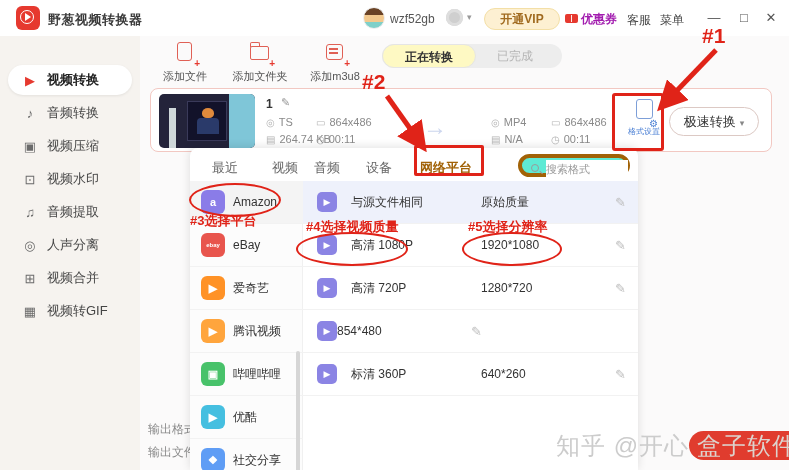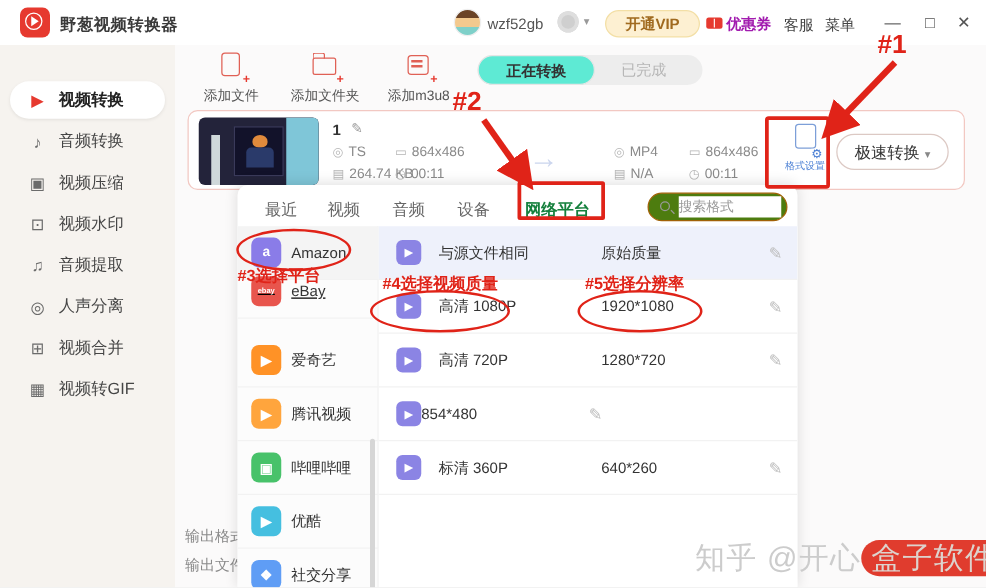--- a/index.html
+++ b/index.html
@@ -42,21 +42,21 @@
   .add-ic-wrap { position:relative; height:26px; }
   .doc-ic { position:absolute; left:27px; top:2px; width:15px; height:19px; border:1.6px solid #e06055; border-radius:3px; }
   .folder-ic { position:absolute; left:25px; top:6px; width:19px; height:14px; border:1.6px solid #e06055; border-radius:2px; }
   .folder-ic::before { content:""; position:absolute; left:-1px; top:-5px; width:8px; height:4px; border:1.6px solid #e06055; border-bottom:none; border-radius:2px 2px 0 0; }
   .m3u8-ic { position:absolute; left:26px; top:4px; width:17px; height:16px; border:1.6px solid #e06055; border-radius:3px; }
   .m3u8-ic::before { content:""; position:absolute; left:2px; top:3px; width:9px; height:1.5px; background:#e06055; box-shadow:0 4px 0 #e06055; }
   .plus-badge { position:absolute; font-size:10px; font-weight:700; color:#e6392f; right:20px; bottom:-2px; background:#fbfafa; border-radius:50%; line-height:8px; }
   .add-label { font-size:11px; color:#555; margin-top:3px; }
   .tab-group { position:absolute; left:242px; top:8px; width:180px; height:24px; background:#ededed; border-radius:12px; }
   .tab-seg { position:absolute; top:0; width:94px; height:24px; border-radius:12px; font-size:12px; text-align:center; line-height:24px; }
-  .tab-seg.active { left:0; background:#5eead4; border:1px solid #e5e5e5; color:#333; font-weight:700; }
+  .tab-seg.active { left:0; background:#fef9c3; border:1px solid #e5e5e5; color:#333; font-weight:700; }
   .tab-seg.idle { right:0; color:#b5b5b5; }
 
   
   .file-row { position:absolute; left:10px; top:52px; width:622px; height:64px; background:#fff; border:1px solid #f2c8c2; border-radius:8px; }
   .thumb { position:absolute; left:8px; top:5px; width:96px; height:54px; border-radius:5px; background:#23233a; overflow:hidden; }
   .thumb .band { position:absolute; right:0; top:0; width:26px; height:54px; background:#7fc6d8; }
   .thumb .pillar { position:absolute; left:10px; top:14px; width:7px; height:40px; background:#cfd8da; }
   .thumb .screen { position:absolute; left:28px; top:7px; width:40px; height:40px; background:#12122a; border:1px solid #3a3a5a; }
   .thumb .head { position:absolute; left:43px; top:14px; width:12px; height:10px; border-radius:50% 50% 40% 40%; background:#e08a3c; }
   .thumb .body { position:absolute; left:38px; top:24px; width:22px; height:16px; border-radius:4px 4px 0 0; background:#2a3a6a; }
@@ -75,22 +75,22 @@
 
   
   .bg-label { position:absolute; font-size:12px; color:#8a8a8a; z-index:1; }
   .watermark { position:absolute; left:556px; top:430px; z-index:8; font-size:24px; color:#cccccc; letter-spacing:1px; white-space:nowrap; }
   .watermark .hl { background:#e03c2e; color:#ddd3cd; border-radius:16px; padding:1px 8px; }
 
   
   .panel { position:absolute; left:190px; top:148px; width:448px; height:322px; background:#fff; border-radius:8px 8px 0 0;
            box-shadow:0 -1px 10px rgba(0,0,0,.12); z-index:5; overflow:hidden; }
   .panel-tab { position:absolute; top:11px; font-size:13px; color:#666; }
-  .panel-tab.active { color:#15803d; font-weight:700; }
-  .search-box { position:absolute; left:328px; top:6px; width:112px; height:23px; border:1px solid #a16207; border-radius:12px; background:#4d7c0f; }
+  .panel-tab.active { color:#a16207; font-weight:700; }
+  .search-box { position:absolute; left:328px; top:6px; width:112px; height:23px; border:4px solid #a16207; border-radius:12px; background:#5eead4; }
   .search-glass { position:absolute; left:9px; top:6px; width:8px; height:8px; border:1.4px solid #9a9a9a; border-radius:50%; }
   .search-glass::after { content:""; position:absolute; left:7px; top:7px; width:4px; height:1.4px; background:#9a9a9a; transform:rotate(45deg); }
   .search-input { position:absolute; left:24px; top:2px; width:82px; height:17px; border:none; outline:none; font-size:11px; color:#333; }
   .search-input::placeholder { color:#9a9a9a; }
   .pf-col { position:absolute; left:0; top:33px; width:113px; height:289px; background:#fcfcfc; border-right:1px solid #f0f0f0; }
   .pf-row { position:absolute; left:0; width:113px; height:43px; display:flex; align-items:center; border-bottom:1px solid #f2f2f2; }
   .pf-row.selected { background:#f4f4f4; }
   .pf-ic { width:24px; height:24px; border-radius:6px; margin-left:11px; color:#fff; font-size:11px; font-weight:700;
            display:flex; align-items:center; justify-content:center; }
   .pf-label { margin-left:8px; font-size:12px; color:#333; }
@@ -234,35 +234,35 @@
         <span>极速转换</span><span class="caret">▾</span>
       </div>
     </div>
 
     <div class="bg-label" style="left:8px; top:385px;">输出格式</div>
     <div class="bg-label" style="left:8px; top:408px;">输出文件</div>
   </div>
 
   <div class="panel">
     <div class="panel-tab" style="left:22px;">最近</div>
-    <div class="panel-tab" style="left:72px;">视频</div>
+    <div class="panel-tab" style="left:82px;">视频</div>
     <div class="panel-tab" style="left:124px;">音频</div>
     <div class="panel-tab" style="left:176px;">设备</div>
     <div class="panel-tab active" style="left:230px;">网络平台</div>
     <div class="search-box">
       <span class="search-glass"></span>
       <input class="search-input" placeholder="搜索格式" style="">
     </div>
 
     <div class="pf-col">
       <div class="pf-row pf0 selected" style="top:0;">
         <span class="pf-ic">a</span>
         <span class="pf-label">Amazon</span>
       </div>
-      <div class="pf-row pf1" style="top:31px;text-decoration:underline;">
+      <div class="pf-row pf1" style="top:43px;">
         <span class="pf-ic">ebay</span>
         <span class="pf-label">eBay</span>
       </div>
       <div class="pf-row pf2" style="top:86px;">
         <span class="pf-ic">▶</span>
         <span class="pf-label">爱奇艺</span>
       </div>
       <div class="pf-row pf3" style="top:129px;">
         <span class="pf-ic">▶</span>
         <span class="pf-label">腾讯视频</span>

